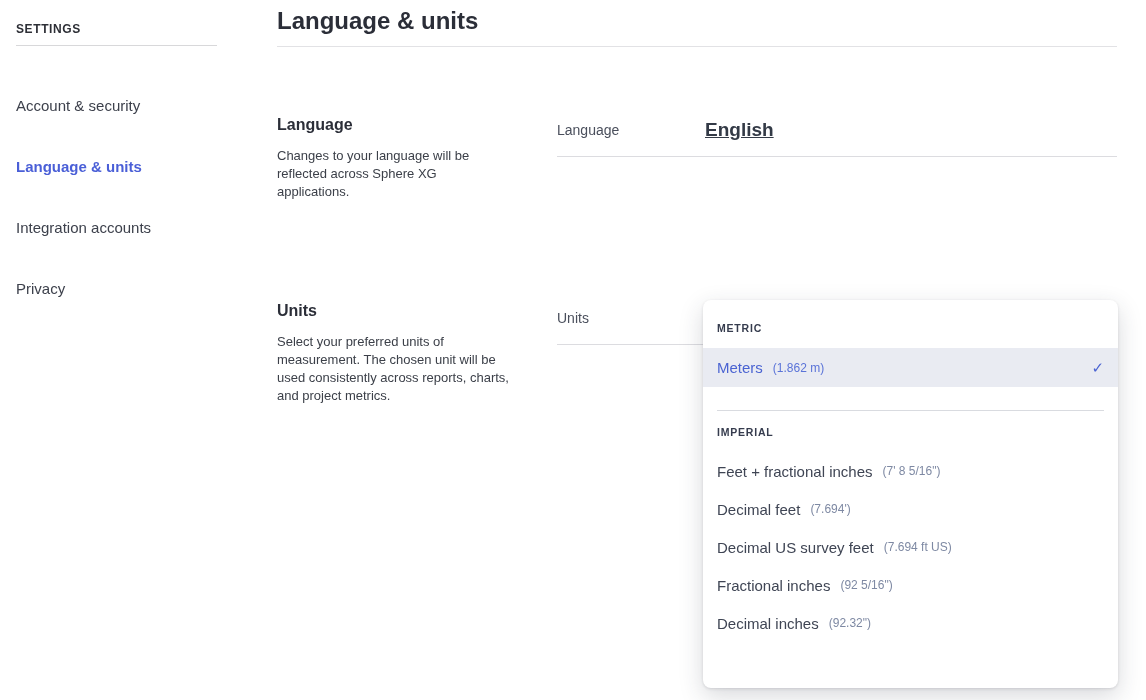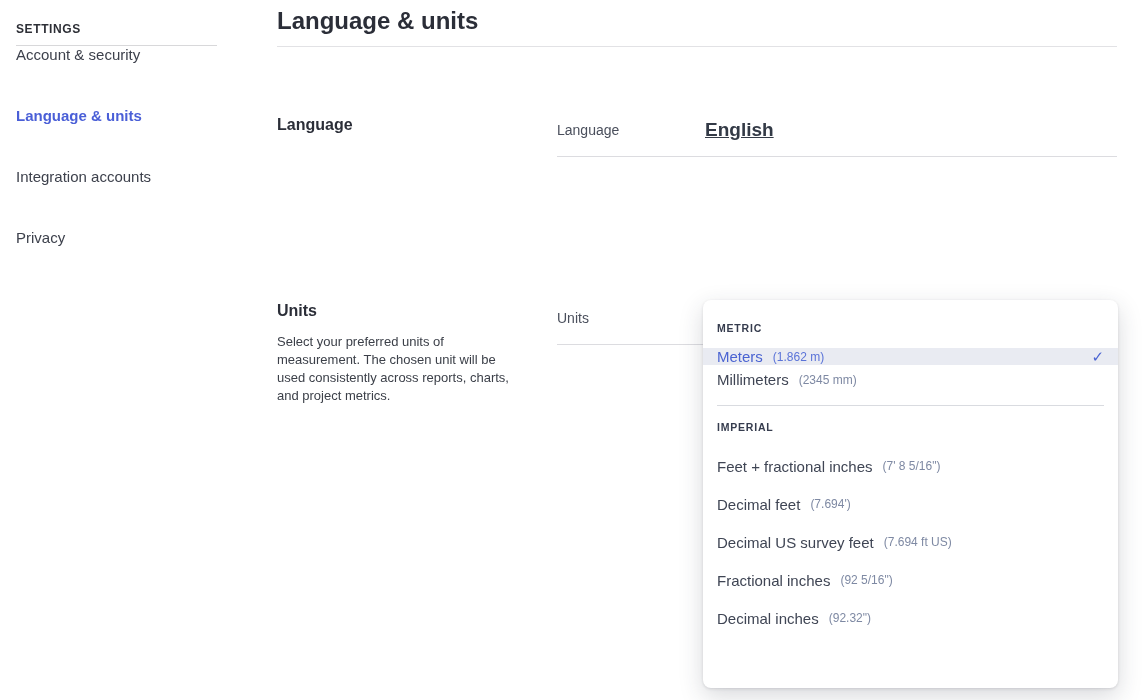--- a/index.html
+++ b/index.html
@@ -4,21 +4,21 @@
 <style>
   * { margin:0; padding:0; box-sizing:border-box; }
   html,body { width:1146px; height:700px; background:#ffffff; overflow:hidden;
     font-family:"Liberation Sans", sans-serif; color:#3a3f4b; }
 
   
   .sidebar { position:absolute; left:16px; top:0; width:201px; }
   .sidebar-title { margin-top:22px; font-size:12px; font-weight:700;
     letter-spacing:0.6px; color:#2d2f36; }
   .sidebar-divider { border-bottom:1px solid #d8d8da; margin-top:9px; }
-  .sidebar-nav { }
+  .sidebar-nav { margin-top:51px; }
   .sidebar-item { font-size:15px; color:#3d414c; height:20px; margin-bottom:41px;
     cursor:pointer; white-space:nowrap; }
   .sidebar-item.active { color:#4a5fd7; font-weight:700; }
 
   
   .main { position:absolute; left:277px; top:0; width:840px; height:700px; }
   .page-title { margin-top:7px; font-size:24px; font-weight:600; color:#2b2e38; }
   .title-divider { border-bottom:1px solid #e2e2e5; margin-top:11px; }
 
   .section-info { position:absolute; left:0; width:240px; }
@@ -34,21 +34,21 @@
   .field-label { font-size:14px; color:#4a4f5c; width:148px; }
   .field-value { font-size:19px; font-weight:600; color:#333a46;text-decoration:underline; }
 
   
   .dropdown { position:absolute; left:703px; top:300px; width:415px; height:388px;
     background:#ffffff; border-radius:8px; z-index:10; padding:22px 0 4px;
     box-shadow:0 1px 3px rgba(40,45,60,0.14), 0 8px 24px rgba(40,45,60,0.18); }
   .group-label { padding:0 14px; font-size:10.5px; font-weight:700;
     letter-spacing:0.8px; color:#363c4e; }
   .group-label + .option { margin-top:14px; }
-  .option { display:flex; align-items:center; height:17px; padding:0 14px;
+  .option { display:flex; align-items:center; height:39px; padding:0 14px;
     cursor:pointer; }
   .option .opt-name { font-size:15px; color:#3f4554; }
   .option .opt-example { font-size:12px; color:#7e89a3; margin-left:10px; }
   .option.selected { background:#e9ebf2; }
   .option.selected .opt-name { color:#4a63d2; }
   .option.selected .opt-example { color:#5a73d8; }
   .check { margin-left:auto; color:#4a63d2; font-size:15px; line-height:1; }
   .imperial .option { height:38px; }
   .dropdown-divider { border-bottom:1px solid #d9dbe0; margin:17px 14px 15px; }
   .metric-gap { height:6px; }
@@ -66,20 +66,21 @@
     <div class="sidebar-item">Privacy</div>
   </div>
 </nav>
 
 <main class="main">
   <h1 class="page-title">Language &amp; units</h1>
   <div class="title-divider"></div>
 
   <section class="section-info info-language">
     <div class="section-heading">Language</div>
+    <div class="section-desc">Changes to your language will be reflected across Sphere XG applications.</div>
   </section>
   <div class="field-row field-language">
     <span class="field-label">Language</span>
     <span class="field-value">English</span>
   </div>
 
   <section class="section-info info-units">
     <div class="section-heading">Units</div>
     <div class="section-desc">Select your preferred units of measurement. The chosen unit will be used consistently across reports, charts, and project metrics.</div>
   </section>
@@ -90,24 +91,20 @@
 
 <div class="dropdown">
   <div class="group-label">METRIC</div>
 
   <div class="option selected">
     <span class="opt-name">Meters</span>
     <span class="opt-example">(1.862 m)</span>
     <span class="check">✓</span>
   </div>
   <div class="metric-gap"></div>
-  <div class="option">
-    <span class="opt-name">Millimeters</span>
-    <span class="opt-example">(2345 mm)</span>
-  </div>
 
   <div class="dropdown-divider"></div>
 
   <div class="imperial">
     <div class="group-label">IMPERIAL</div>
 
     <div class="option">
       <span class="opt-name">Feet + fractional inches</span>
       <span class="opt-example">(7' 8 5/16")</span>
     </div>

